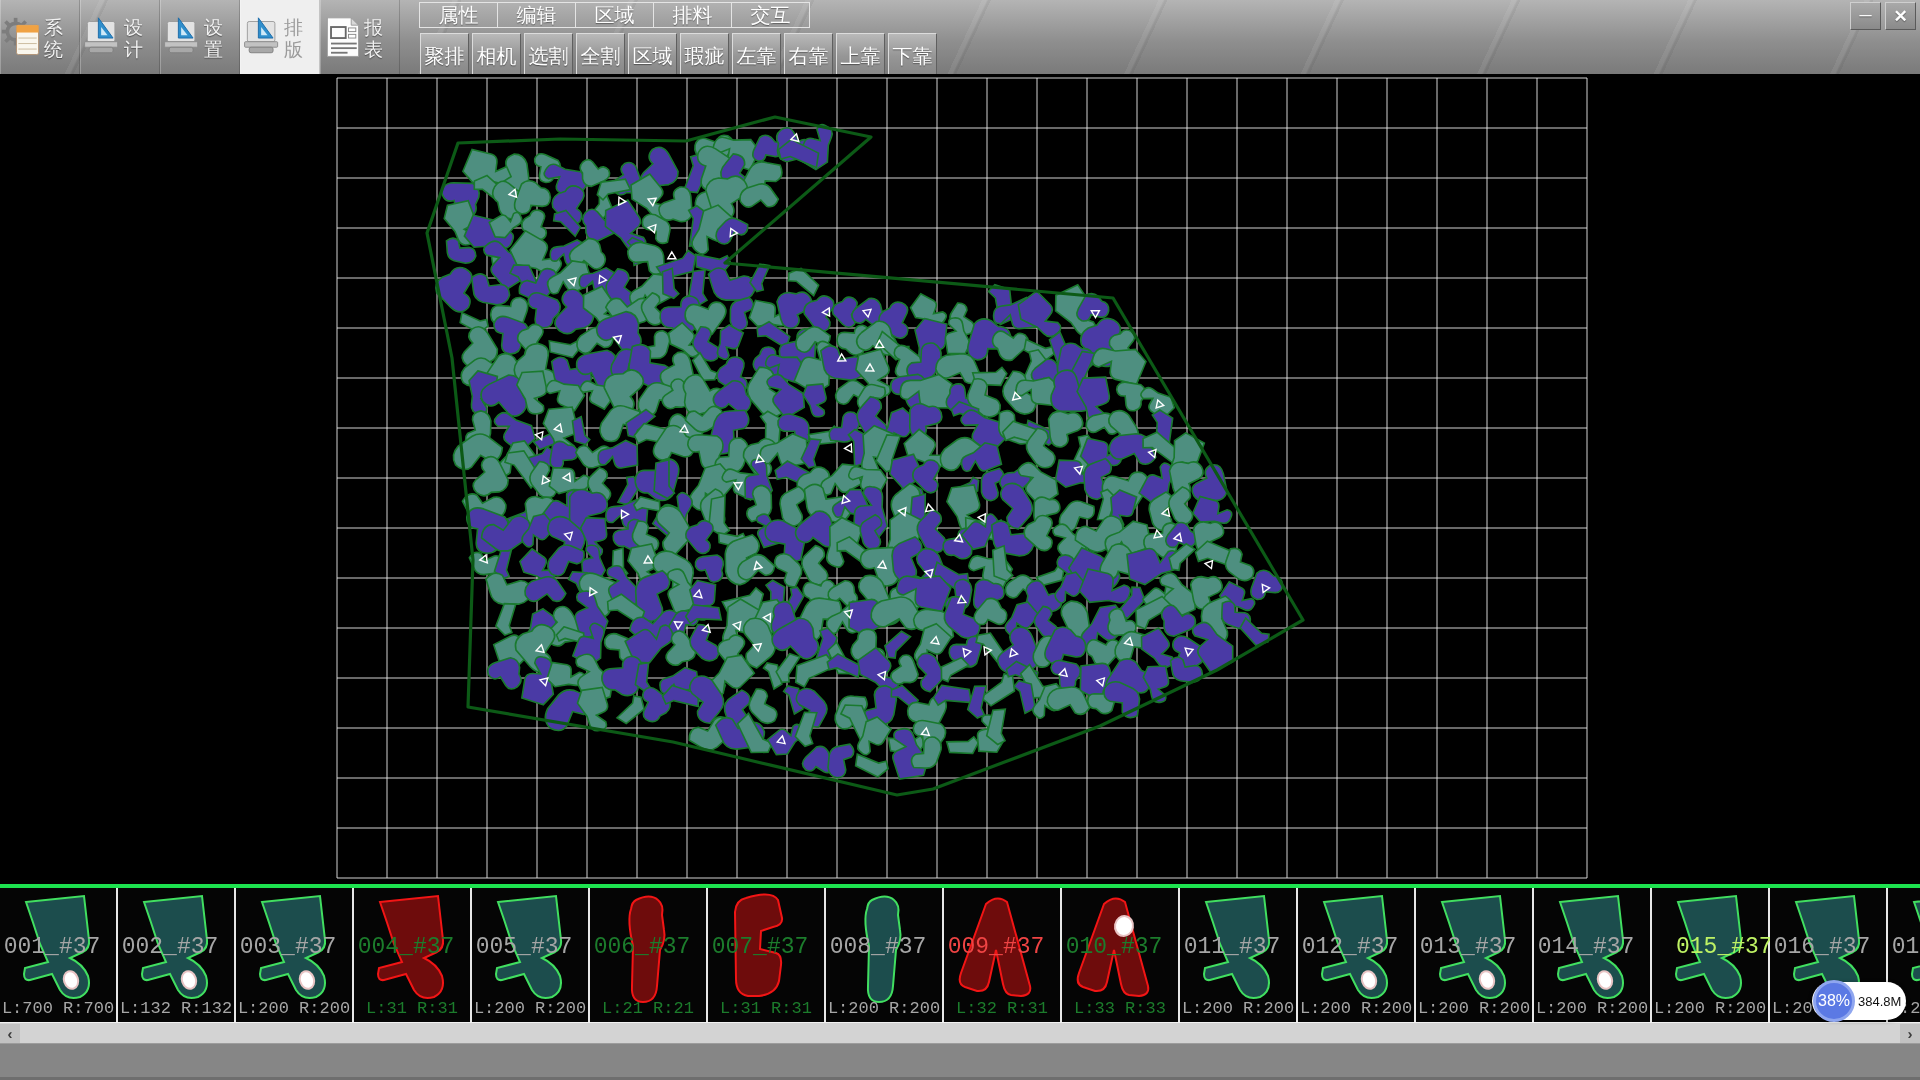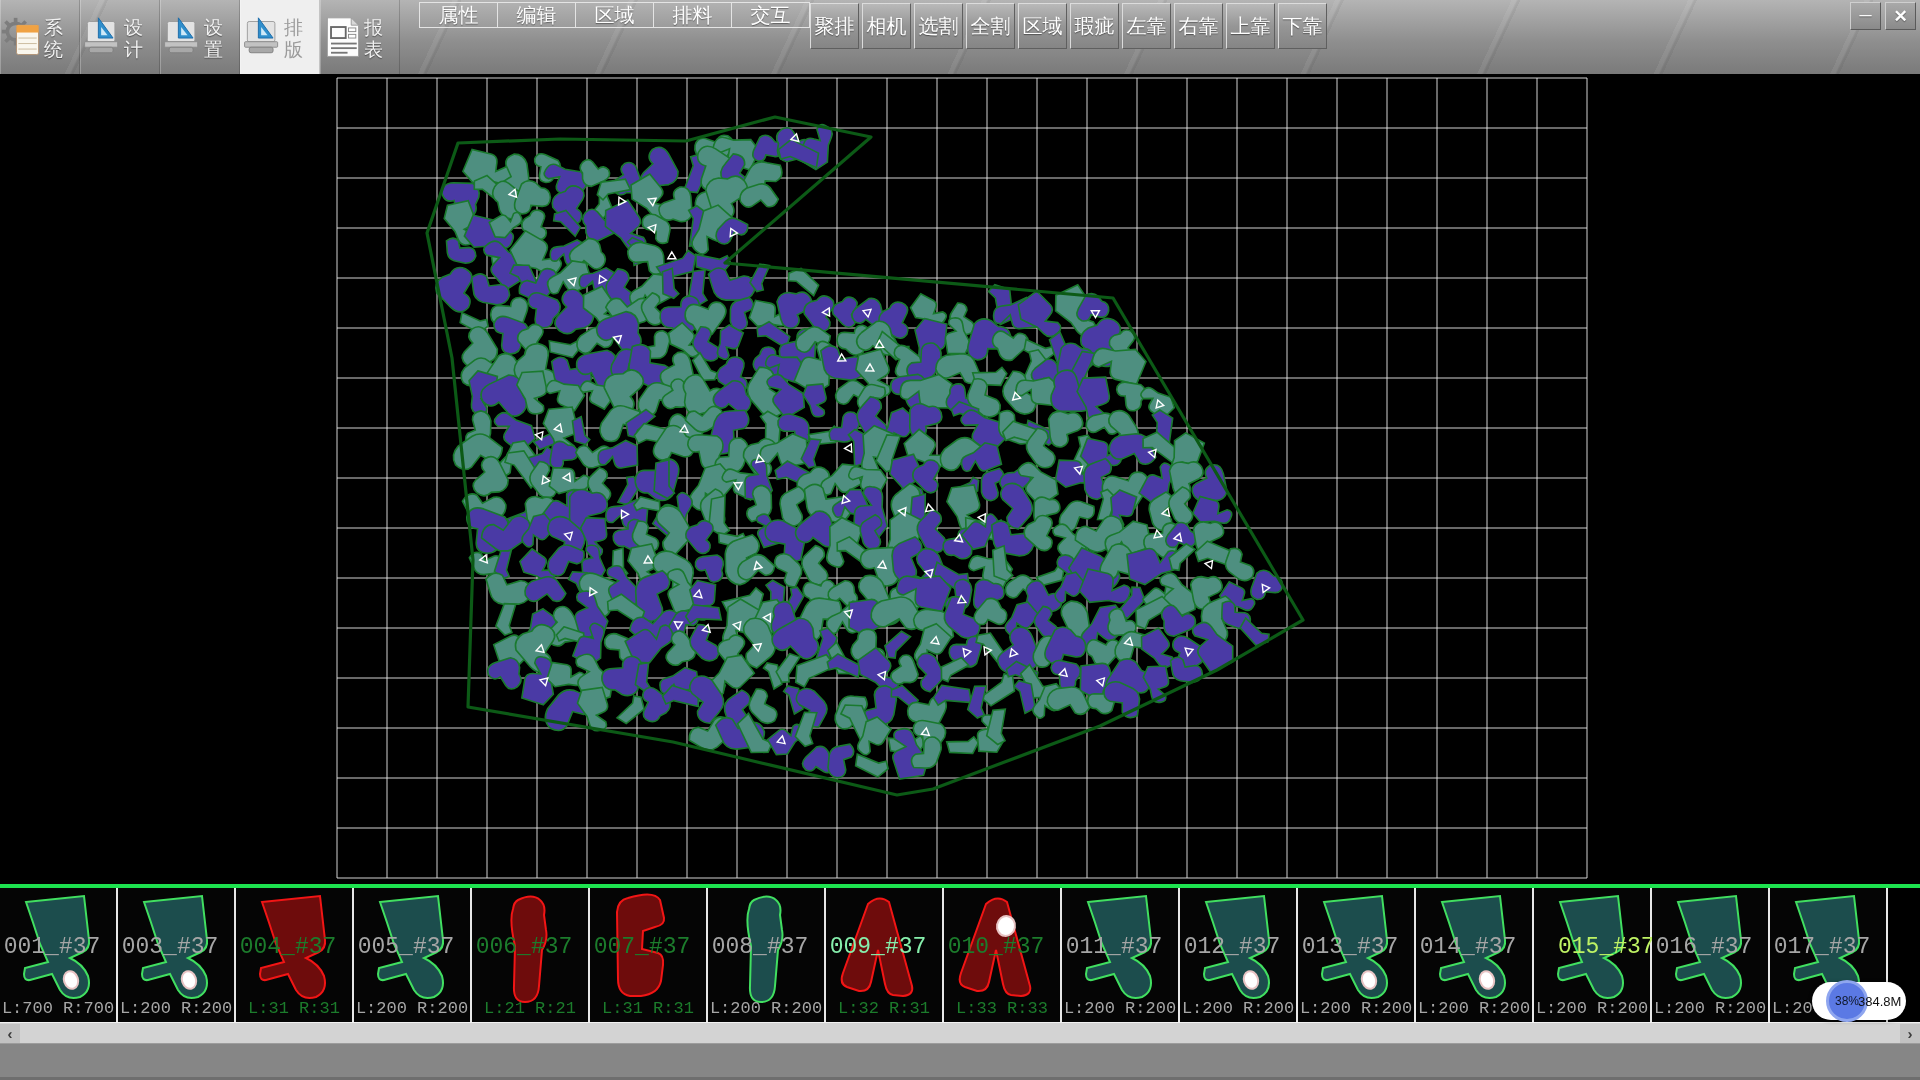--- a/index.html
+++ b/index.html
@@ -13,21 +13,21 @@
     display:flex;}
   .app-buttons{display:flex;width:404px;height:74px;}
   .app-btn{width:80px;height:74px;display:flex;flex-direction:row;align-items:center;
     justify-content:flex-start;padding-top:3px;box-sizing:border-box;cursor:pointer;
     border-right:1px solid rgba(0,0,0,.18);box-shadow:inset 1px 0 0 rgba(255,255,255,.25);}
   .app-btn.selected{background:#efefef;}
   .app-btn .icn{width:48px;height:46px;}
   .app-btn .lbl{font-size:19px;color:#f2f2f2;text-shadow:0 1px 1px rgba(0,0,0,.45);line-height:22px;}
   .app-btn.selected .lbl{color:#9b9b9b;text-shadow:none;}
 
-  .ribbon-main{display:flex;flex-direction:row;padding-left:16px;}
+  .ribbon-main{display:flex;flex-direction:column;padding-left:16px;}
   .tabs-row{display:flex;margin-top:2px;height:28px;}
   .menu-tab{width:79px;height:26px;border:1px solid #e4e4e4;margin-left:-1px;
     display:flex;align-items:center;justify-content:center;color:#fff;font-size:20px;
     text-shadow:0 1px 1px rgba(0,0,0,.4);cursor:pointer;box-sizing:border-box;}
   .btns-row{display:flex;margin-top:3px;height:40px;}
   .tool-btn{width:49px;height:46px;margin-right:3px;font-size:20px;color:#fff;
     text-shadow:0 1px 1px rgba(0,0,0,.45);display:flex;align-items:center;justify-content:center;
     background:linear-gradient(#b9b9b9,#969696 50%,#858585);
     border:1px solid;border-color:#dcdcdc #5f5f5f #5f5f5f #dcdcdc;box-sizing:border-box;cursor:pointer;}
 
@@ -49,23 +49,23 @@
     border-right:2px solid #e8e8e8;box-sizing:content-box;cursor:pointer;}
   .cell svg{position:absolute;left:0;top:0;}
   .cell .idlbl{position:absolute;left:0;right:12px;top:46px;text-align:center;
     font-family:"Liberation Mono","DejaVu Sans Mono",monospace;font-size:23px;letter-spacing:0px;}
   .cell .lrlbl{position:absolute;left:0;right:0;bottom:4px;text-align:center;
     font-family:"Liberation Mono","DejaVu Sans Mono",monospace;font-size:17px;}
 
   
   .mem-pill{position:absolute;left:1812px;top:982px;width:94px;height:38px;background:#fff;
     border-radius:20px;z-index:30;box-shadow:0 1px 4px rgba(0,0,0,.35);}
-  .mem-circle{position:absolute;left:14px;top:-2px;width:42px;height:42px;border-radius:50%;
+  .mem-circle{position:absolute;left:1px;top:-2px;width:42px;height:42px;border-radius:50%;
     background:#5b79e4;border:3px solid #8fa6ef;box-sizing:border-box;display:flex;
-    align-items:center;justify-content:center;color:#0f172a;font-size:12px;}
+    align-items:center;justify-content:center;color:#ffffff;font-size:16px;}
   .mem-text{position:absolute;left:46px;top:0;height:38px;display:flex;align-items:center;
     color:#111;font-size:13px;}
 
   
   .hscroll{position:absolute;left:0;top:1022px;width:1920px;height:21px;background:#d3d3d3;
     border-top:1px solid #f2f2f2;box-sizing:border-box;}
   .sb-btn{position:absolute;top:1px;width:20px;height:19px;background:#c2c2c2;color:#3c3c3c;
     font-size:15px;font-weight:bold;display:flex;align-items:center;justify-content:center;cursor:pointer;}
   .sb-left{left:0;}
   .sb-right{right:0;}
@@ -764,20 +764,28 @@
           <ellipse cx="71" cy="92" rx="7" ry="9" transform="rotate(-18 71 92)" fill="#ffffff" stroke="#e8c4c4" stroke-width="2"></ellipse>
         </svg>
         <div class="idlbl" style="color: rgb(166, 166, 166);">001_#37</div>
         <div class="lrlbl" style="color: rgb(166, 166, 166);">L:700 R:700</div>
       </div>
       <div class="cell">
         <svg width="116" height="134" viewBox="0 0 116 134">
           <path d="M26,14 L84,8 L89,52 Q90,60 83,64 L70,70 Q83,76 88,88 Q92,103 80,109 Q67,113 60,102 L52,86 L30,92 Q24,93 24,86 L25,80 L48,74 L40,56 Q33,34 26,14 Z" fill="#1c4d4d" stroke="#41df60" stroke-width="2"></path>
           <ellipse cx="71" cy="92" rx="7" ry="9" transform="rotate(-18 71 92)" fill="#ffffff" stroke="#e8c4c4" stroke-width="2"></ellipse>
         </svg>
+        <div class="idlbl" style="color: rgb(166, 166, 166);">002_#37</div>
+        <div class="lrlbl" style="color: rgb(166, 166, 166);">L:132 R:132</div>
+      </div>
+      <div class="cell">
+        <svg width="116" height="134" viewBox="0 0 116 134">
+          <path d="M26,14 L84,8 L89,52 Q90,60 83,64 L70,70 Q83,76 88,88 Q92,103 80,109 Q67,113 60,102 L52,86 L30,92 Q24,93 24,86 L25,80 L48,74 L40,56 Q33,34 26,14 Z" fill="#1c4d4d" stroke="#41df60" stroke-width="2"></path>
+          <ellipse cx="71" cy="92" rx="7" ry="9" transform="rotate(-18 71 92)" fill="#ffffff" stroke="#e8c4c4" stroke-width="2"></ellipse>
+        </svg>
         <div class="idlbl" style="color: rgb(166, 166, 166);">003_#37</div>
         <div class="lrlbl" style="color: rgb(166, 166, 166);">L:200 R:200</div>
       </div>
       <div class="cell">
         <svg width="116" height="134" viewBox="0 0 116 134">
           <path d="M26,14 L84,8 L89,52 Q90,60 83,64 L70,70 Q83,76 88,88 Q92,103 80,109 Q67,113 60,102 L52,86 L30,92 Q24,93 24,86 L25,80 L48,74 L40,56 Q33,34 26,14 Z" fill="#6e0c0c" stroke="#f21515" stroke-width="2"></path>
         </svg>
         <div class="idlbl" style="color: rgb(28, 124, 44);">004_#37</div>
         <div class="lrlbl" style="color: rgb(28, 124, 44);">L:31 R:31</div>
       </div>
@@ -806,21 +814,21 @@
         <svg width="116" height="134" viewBox="0 0 116 134">
           <path d="M46,12 Q60,5 68,12 Q74,17 72,27 L74,42 Q76,52 70,62 L67,98 Q66,114 53,114 Q41,114 42,98 L43,58 Q37,32 41,21 Q42,14 46,12 Z" fill="#1c4d4d" stroke="#41df60" stroke-width="2"></path>
         </svg>
         <div class="idlbl" style="color: rgb(166, 166, 166);">008_#37</div>
         <div class="lrlbl" style="color: rgb(166, 166, 166);">L:200 R:200</div>
       </div>
       <div class="cell">
         <svg width="116" height="134" viewBox="0 0 116 134">
           <path d="M42,16 Q53,6 63,14 L86,98 Q88,107 77,108 L67,107 Q61,106 59,96 L52,62 L45,94 Q43,104 33,103 L21,99 Q13,96 17,85 Z" fill="#6e0c0c" stroke="#f21515" stroke-width="2"></path>
         </svg>
-        <div class="idlbl" style="color: #86efac;">009_#37</div>
+        <div class="idlbl" style="color: #ef4444;">009_#37</div>
         <div class="lrlbl" style="color: rgb(28, 124, 44);">L:32 R:31</div>
       </div>
       <div class="cell">
         <svg width="116" height="134" viewBox="0 0 116 134">
           <path d="M42,16 Q53,6 63,14 L86,98 Q88,107 77,108 L67,107 Q61,106 59,96 L52,62 L45,94 Q43,104 33,103 L21,99 Q13,96 17,85 Z" fill="#6e0c0c" stroke="#f21515" stroke-width="2"></path>
           <ellipse cx="62" cy="38" rx="9" ry="10" transform="rotate(10 62 38)" fill="#ffffff" stroke="#e8c4c4" stroke-width="2"></ellipse>
         </svg>
         <div class="idlbl" style="color: rgb(28, 124, 44);">010_#37</div>
         <div class="lrlbl" style="color: rgb(28, 124, 44);">L:33 R:33</div>
       </div>

